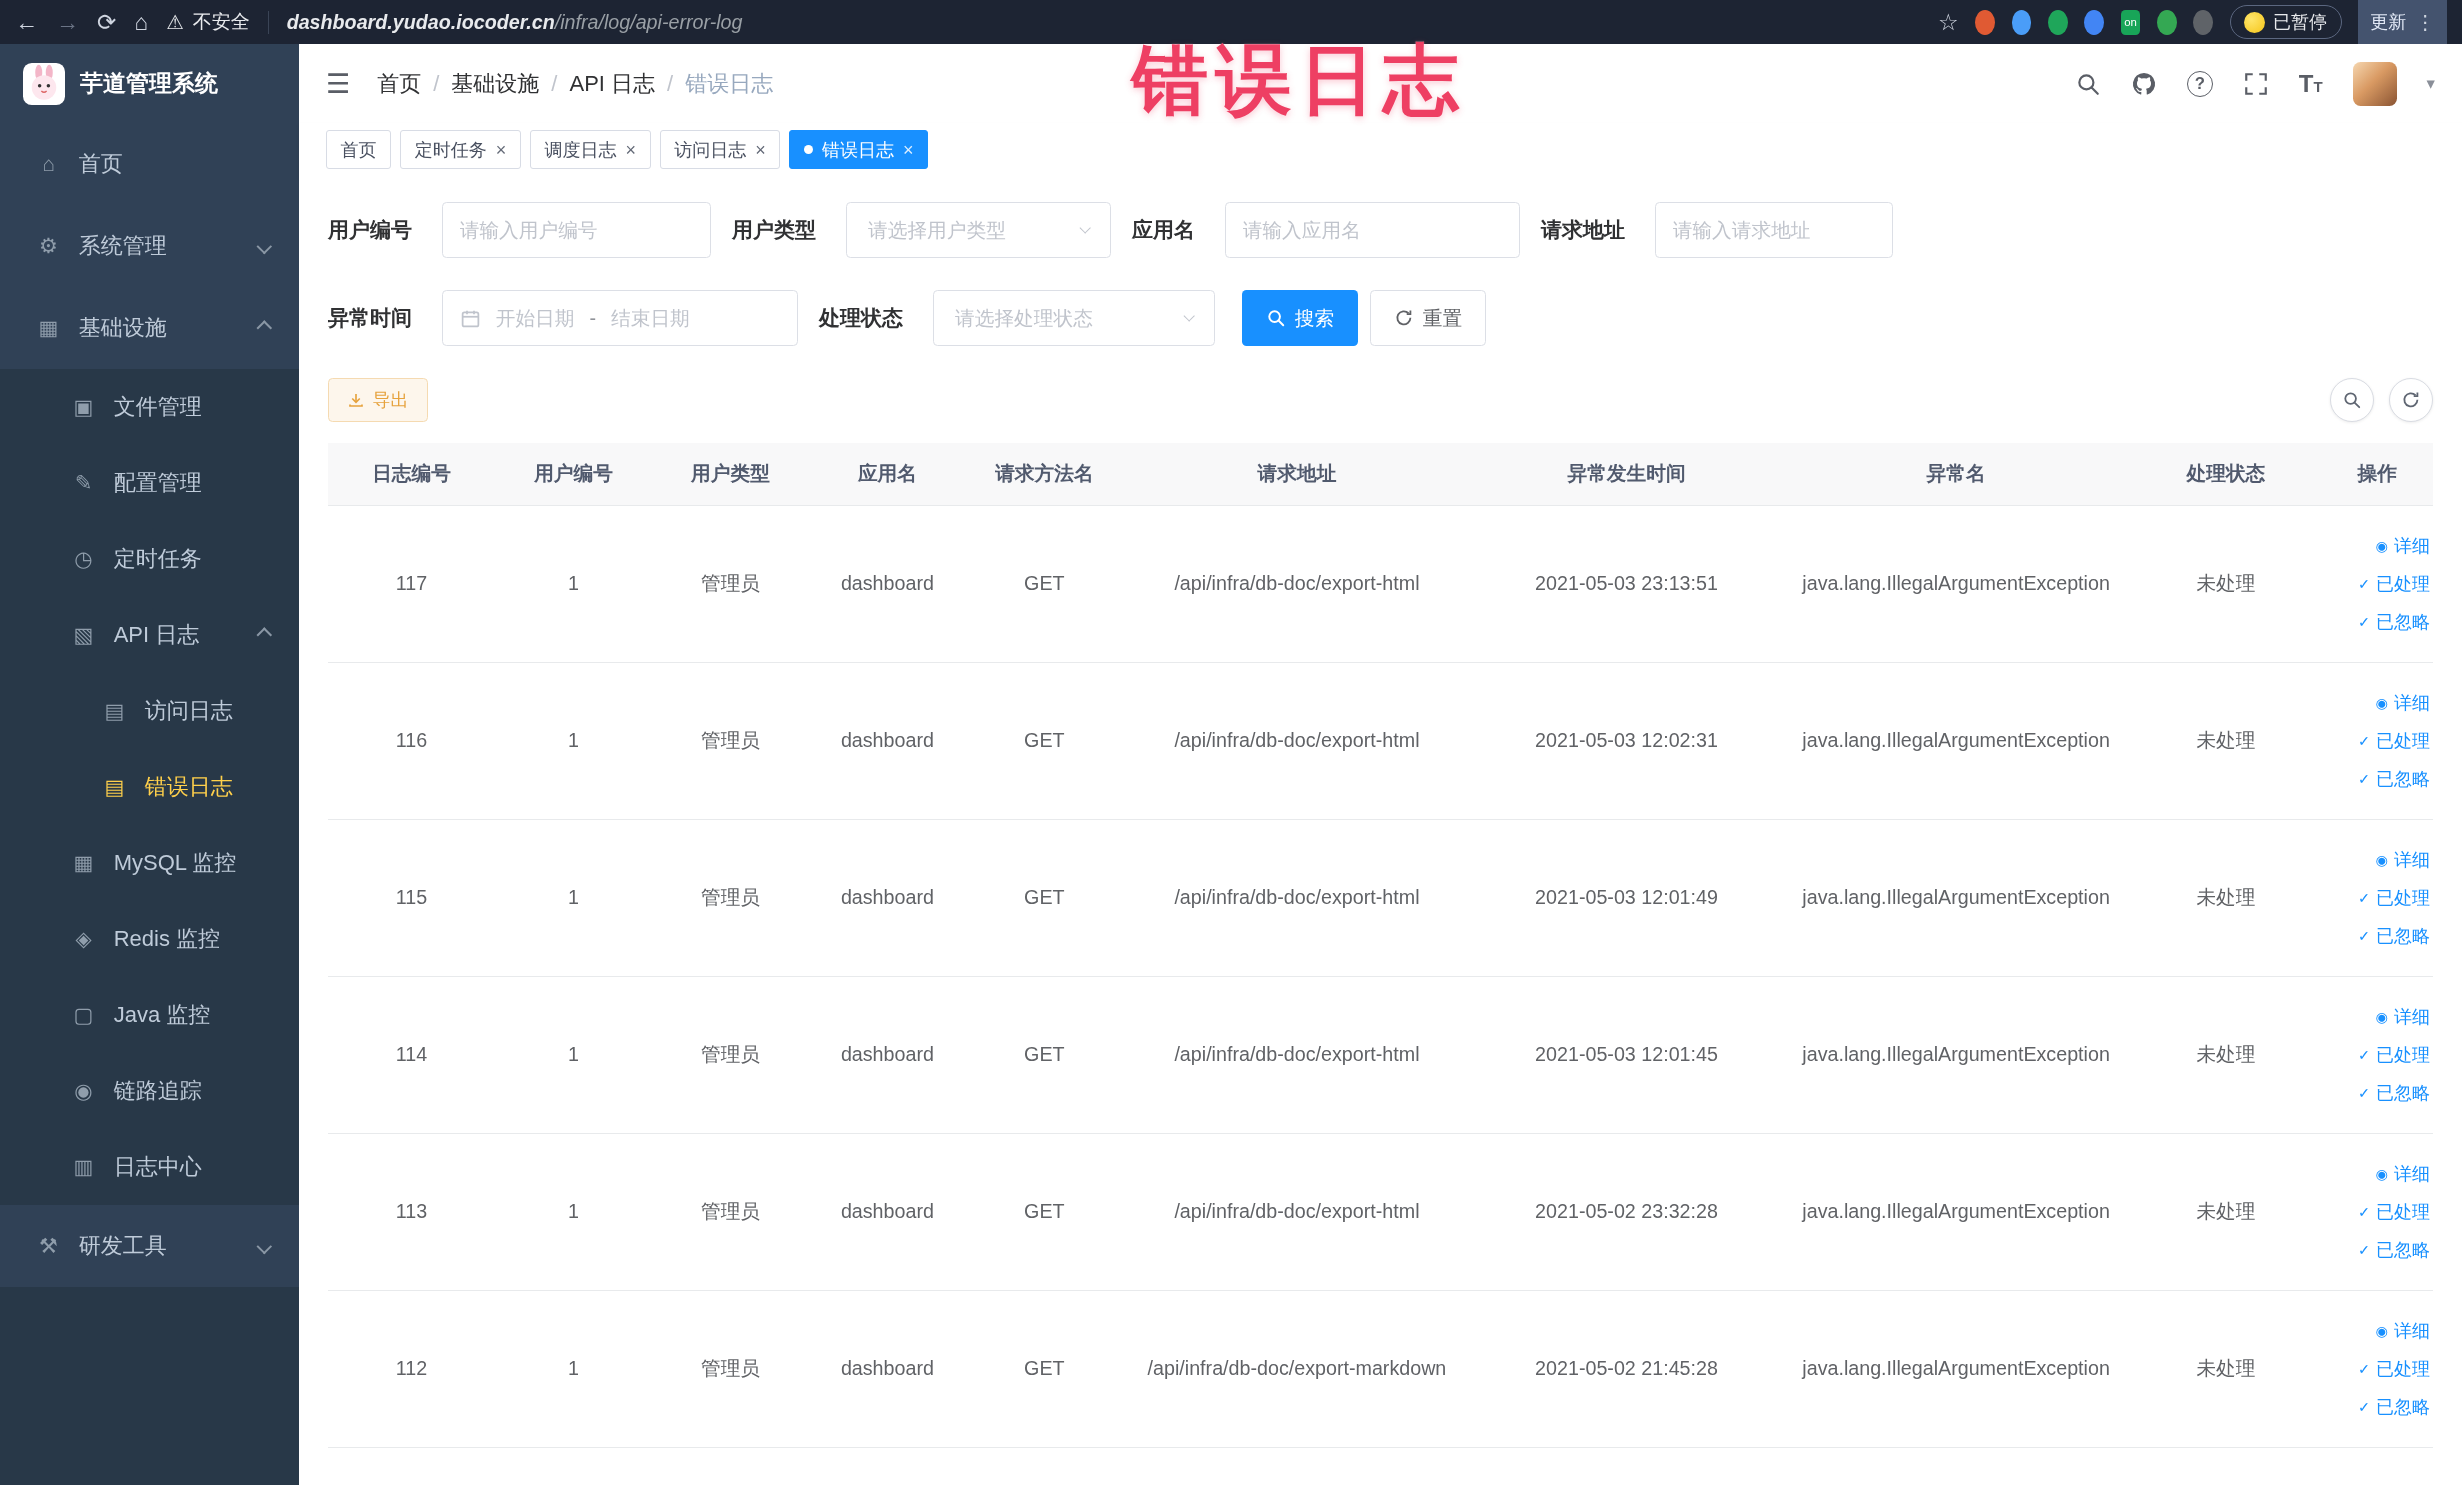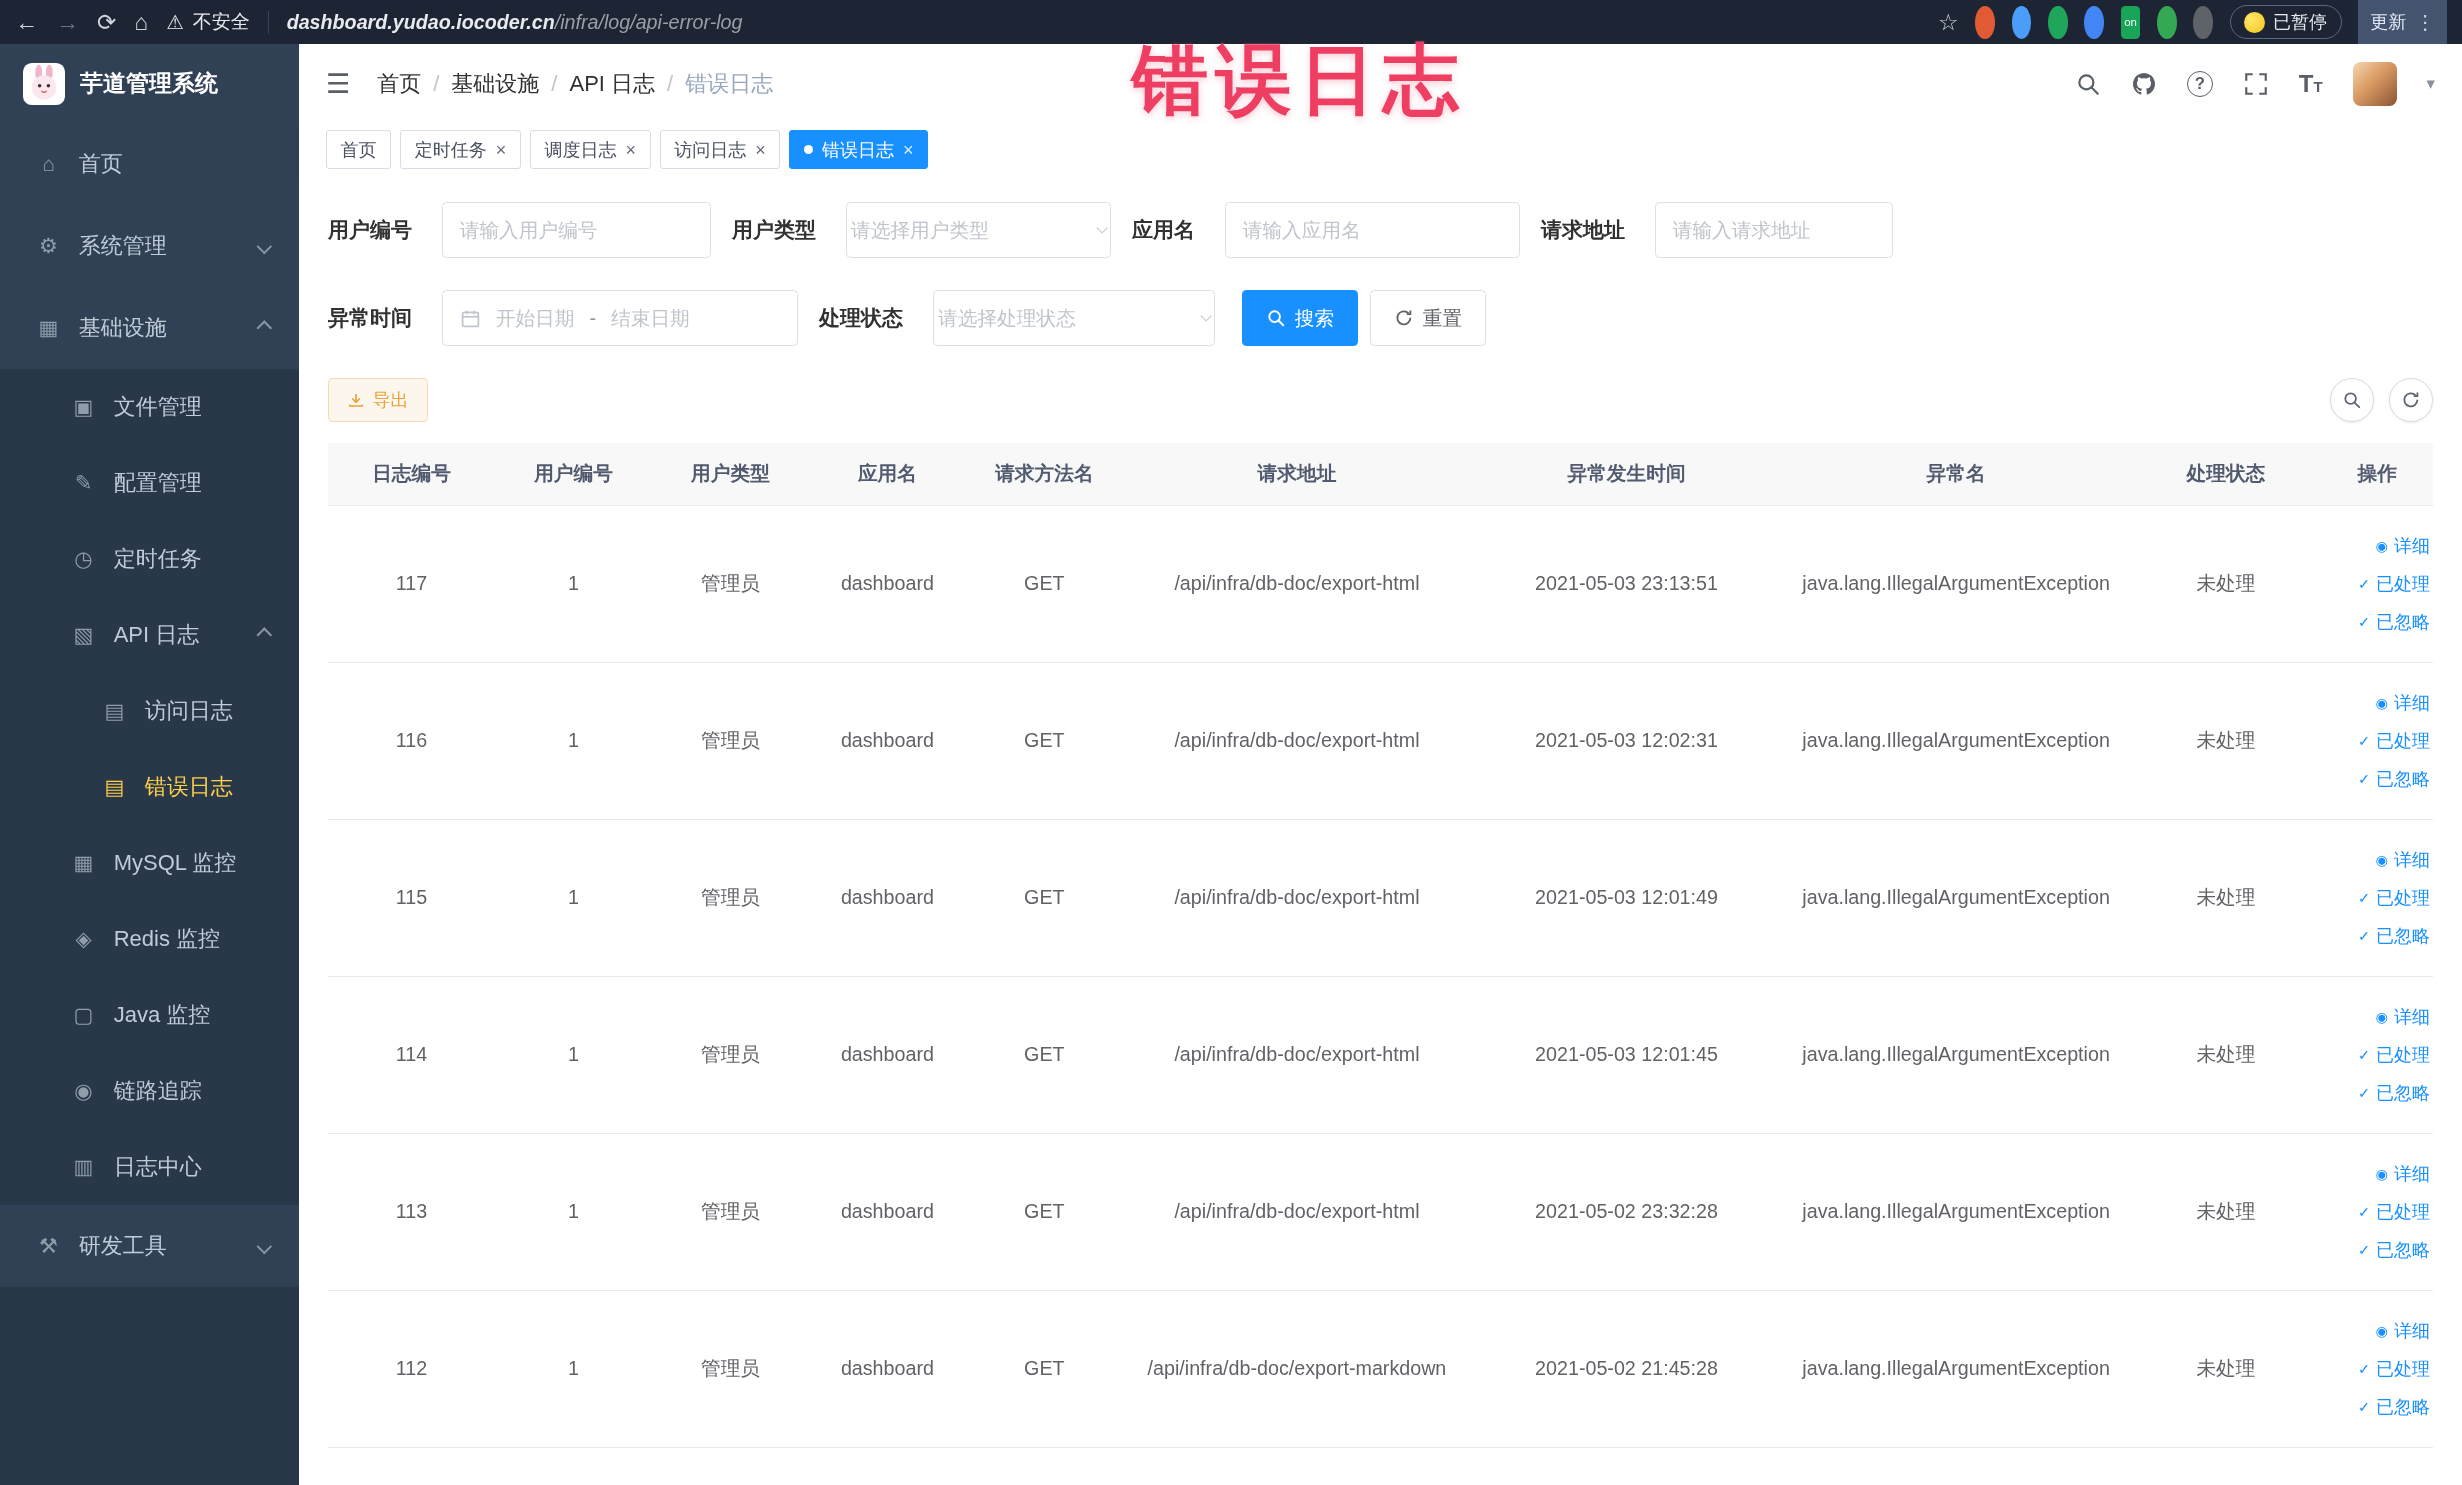--- a/index.html
+++ b/index.html
@@ -12,21 +12,21 @@
     display:flex; align-items:center; padding:0 15px; gap:18px; color:#c3c9d5; font-size:21px; }
   .bnav { font-size:23px; color:#cfd5e0; cursor:pointer; }
   .bnav.dim { color:#6b7486; }
   .sec-chip { display:flex; align-items:center; gap:9px; color:#e8eaed; font-size:19px; }
   .sec-chip .warn { font-size:19.7px; }
   .bdivider { width:0.8px; height:23px; background:#3a4456; }
   .urlbox { flex:1; display:flex; align-items:center; font-size:19.7px; white-space:nowrap; overflow:hidden;font-style:italic; }
   .url-host { color:#e8eaed; font-weight:bold; }
   .url-path { color:#9aa0a6; }
   .bright { display:flex; align-items:center; gap:16.7px; }
-  .ext { width:19.7px; height:33px; border-radius:50%; display:inline-flex; align-items:center;
+  .ext { width:19.7px; height:25px; border-radius:50%; display:inline-flex; align-items:center;
     justify-content:center; font-size:11.4px; color:#fff; cursor:pointer; }
   .ext.sq { border-radius:4.5px; }
   .pill { display:inline-flex; align-items:center; gap:7.6px; border:0.8px solid #5b6780;
     border-radius:19.7px; padding:3.8px 13.6px; color:#e8eaed; font-size:18px; cursor:pointer; }
   .smiley { width:21px; height:21px; border-radius:50%; background:radial-gradient(circle at 35% 35%, #ffe66b, #f5c518); display:inline-block; }
   .update-pill { display:inline-flex; align-items:center; gap:9px; background:#44536e;
     border-radius:6px; padding:22px 12px; color:#e3eaf7; font-size:18px; cursor:pointer; }
   .kebab { font-size:19.7px; color:#cfd5e0; }
 
   
@@ -79,21 +79,21 @@
   .main { position:absolute; top:176px; left:299px; right:0; bottom:0; background:#fff;
     padding:26px 29px 0 29px; }
   .frow { display:flex; align-items:center; gap:21px; margin-bottom:32px; }
   .ffield { display:flex; align-items:center; gap:30px; }
   .flabel { font-size:21px; font-weight:bold; color:#303133; white-space:nowrap; }
   .finput { height:56px; border:0.8px solid #dcdfe6; border-radius:4.5px; padding:0 16.7px;
     font-size:19.7px; color:#606266; outline:none; font-family:inherit; }
   .finput::placeholder { color:#c0c4cc; }
   .w1 { width:269px; } .w3 { width:295px; } .w4 { width:238px; }
   .fselect { width:265px; height:56px; border:0.8px solid #dcdfe6; border-radius:4.5px; background:#fff;
-    display:inline-flex; align-items:center; justify-content:space-between; padding:0 4px;
+    display:inline-flex; align-items:center; justify-content:space-between; padding:0 21px;
     font-size:19.7px; color:#c0c4cc; cursor:pointer; }
   .fselect.w5 { width:282px; }
   .fselect .chev { border-color:#c0c4cc; margin-left:9px; width:8.3px; height:8.3px; border-width:1.9px; margin-top:-4.5px; }
   .fdate { width:356px; height:56px; border:0.8px solid #dcdfe6; border-radius:4.5px; background:#fff;
     display:inline-flex; align-items:center; gap:15px; padding:0 16.7px; font-size:19.7px; color:#c0c4cc; cursor:text; }
   .fdate svg { width:21px; height:21px; color:#c0c4cc; }
   .fdate .dsep { color:#909399; }
   .btn { display:inline-flex; align-items:center; gap:9px; height:56px; padding:0 23px;
     border-radius:4.5px; font-size:19.7px; cursor:pointer; border:0.8px solid transparent; font-family:inherit; }
   .btn svg { width:19.7px; height:19.7px; }

